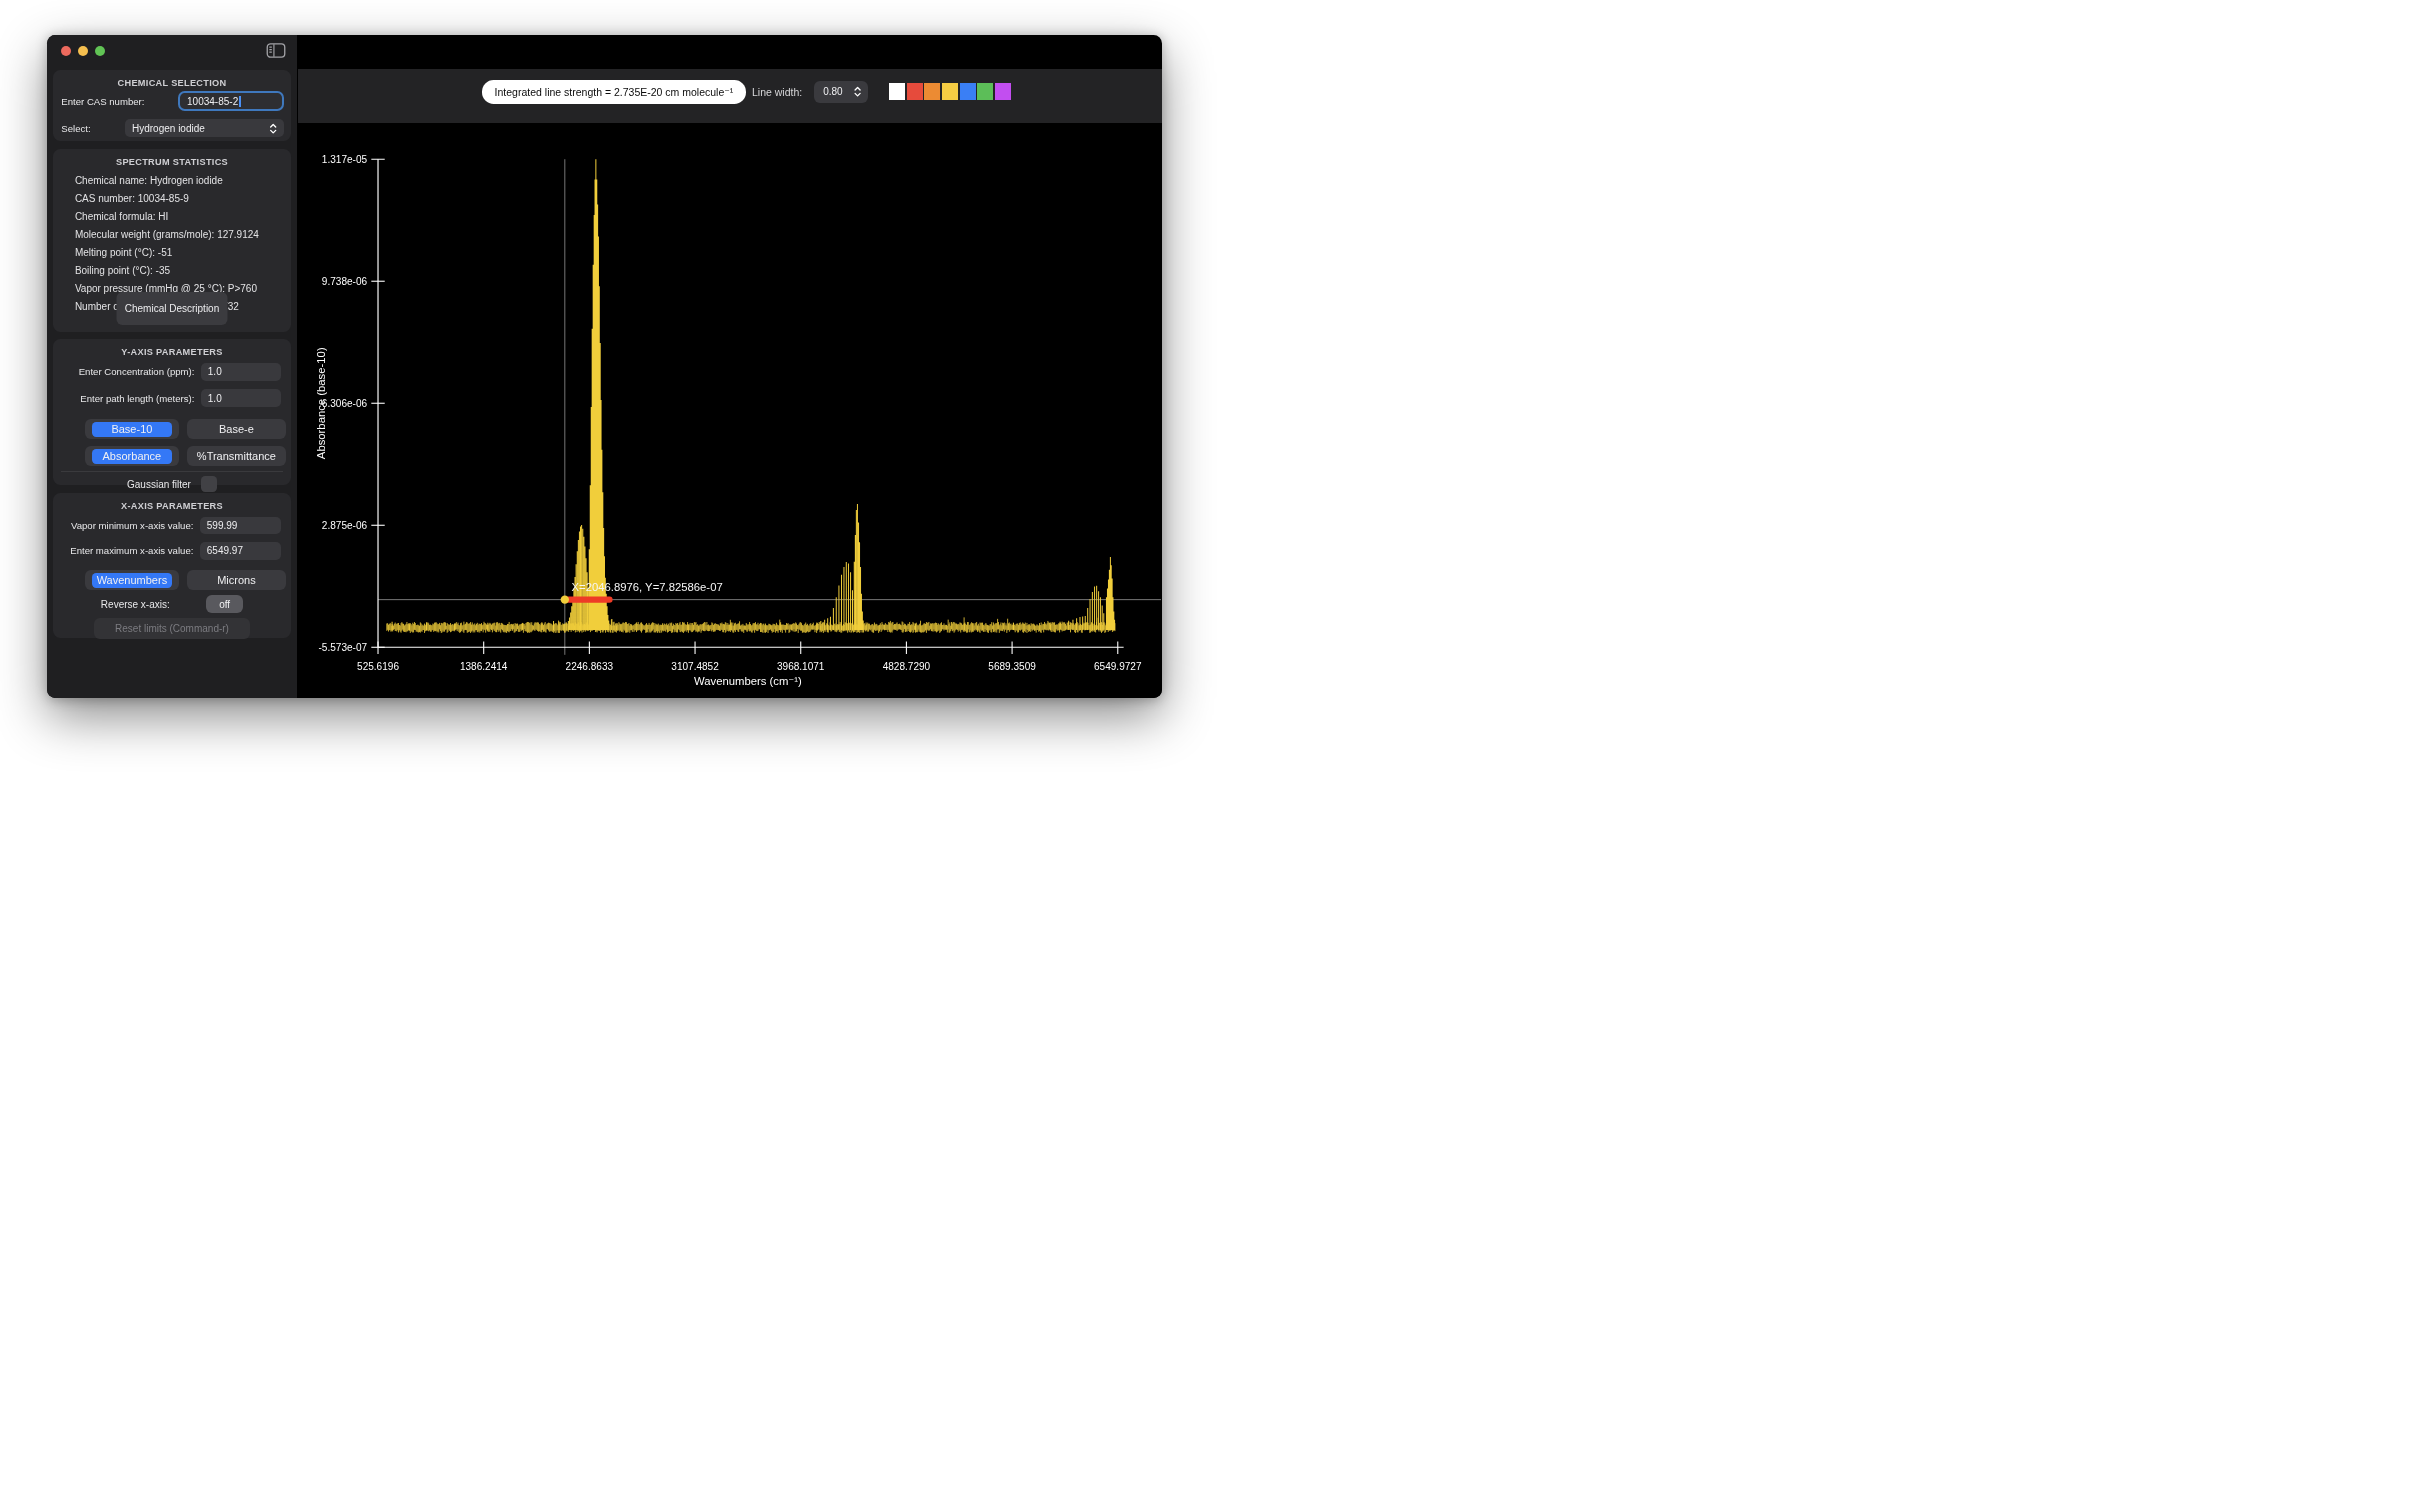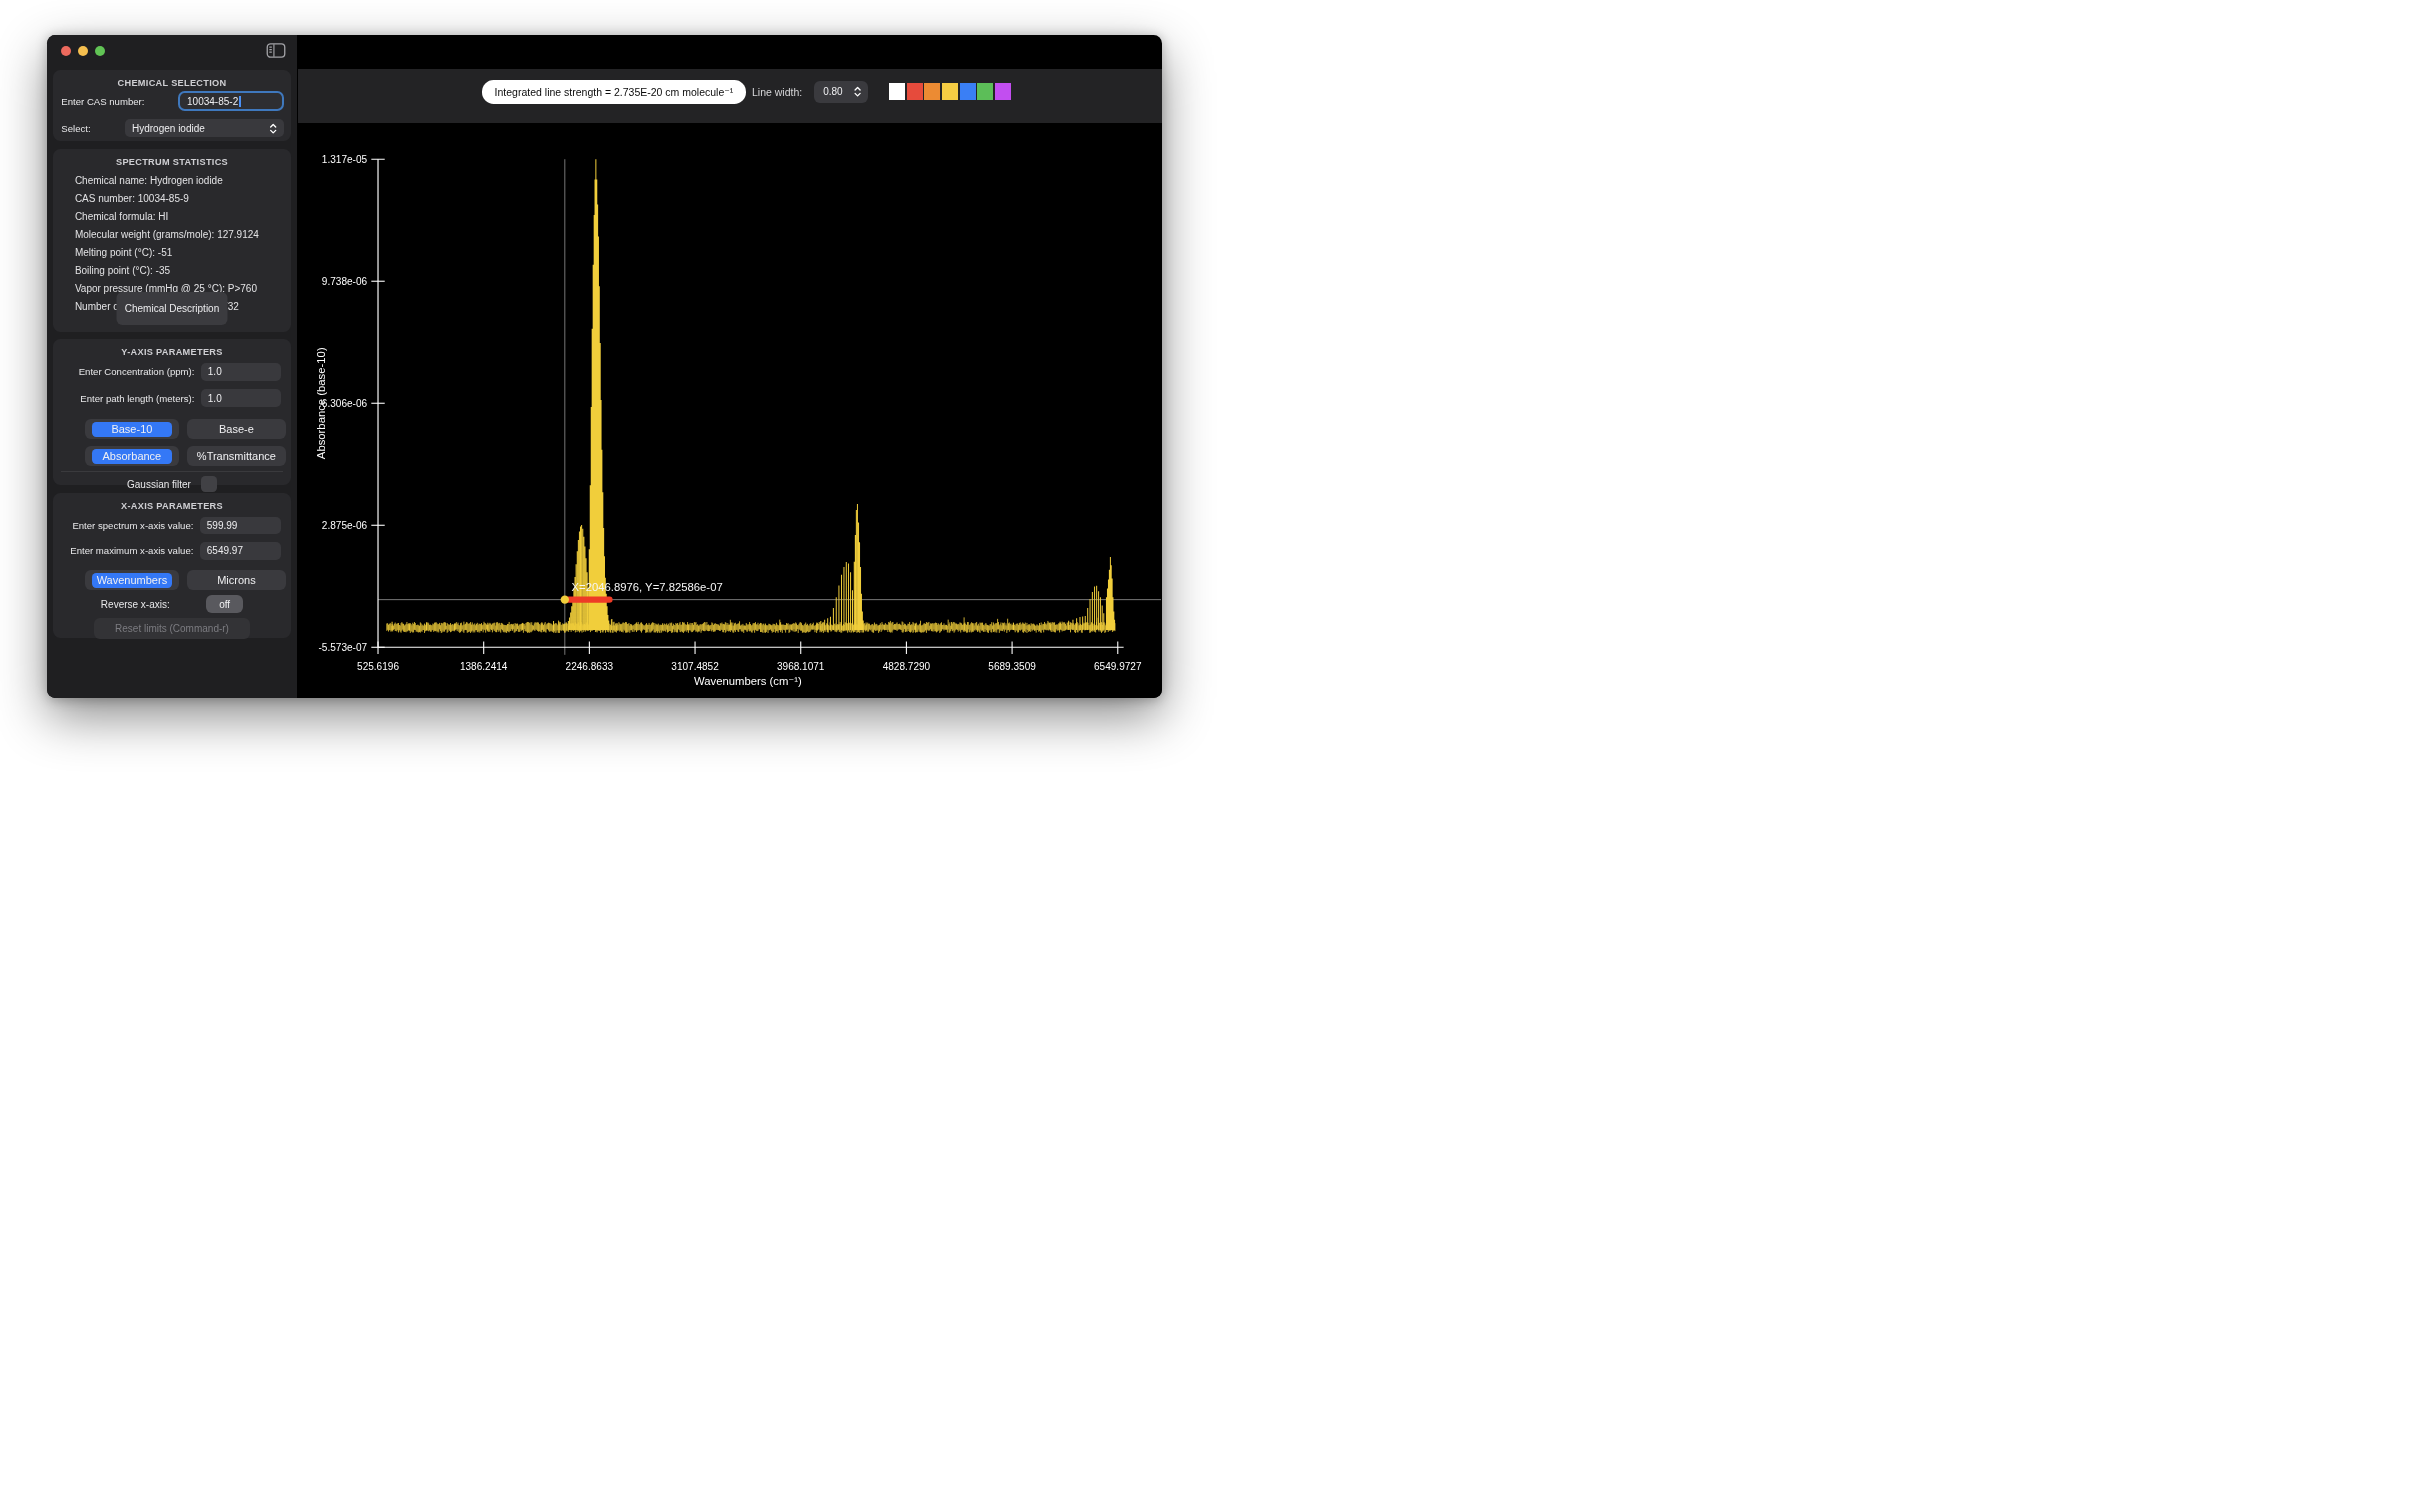--- a/index.html
+++ b/index.html
@@ -164,21 +164,21 @@
       <div class="ydivider"></div>
       <div class="gauss-row">
         <span class="flabel" style="font-size:10px;">Gaussian filter</span>
         <div class="checkbox"></div>
       </div>
     </div>
 
     <div class="card" id="card-x">
       <div class="card-header">X-AXIS PARAMETERS</div>
       <div class="prow small" style="top:23.5px;">
-        <span class="flabel">Enter spectrum x-axis value:</span>
+        <span class="flabel">Vapor minimum x-axis value:</span>
         <div class="field">599.99</div>
       </div>
       <div class="prow small" style="top:49px;">
         <span class="flabel">Enter maximum x-axis value:</span>
         <div class="field">6549.97</div>
       </div>
       <div class="seg c1" style="top:77px;">
         <span class="selpill">Wavenumbers</span>
       </div>
       <div class="seg c2" style="top:77px;">Microns</div>

